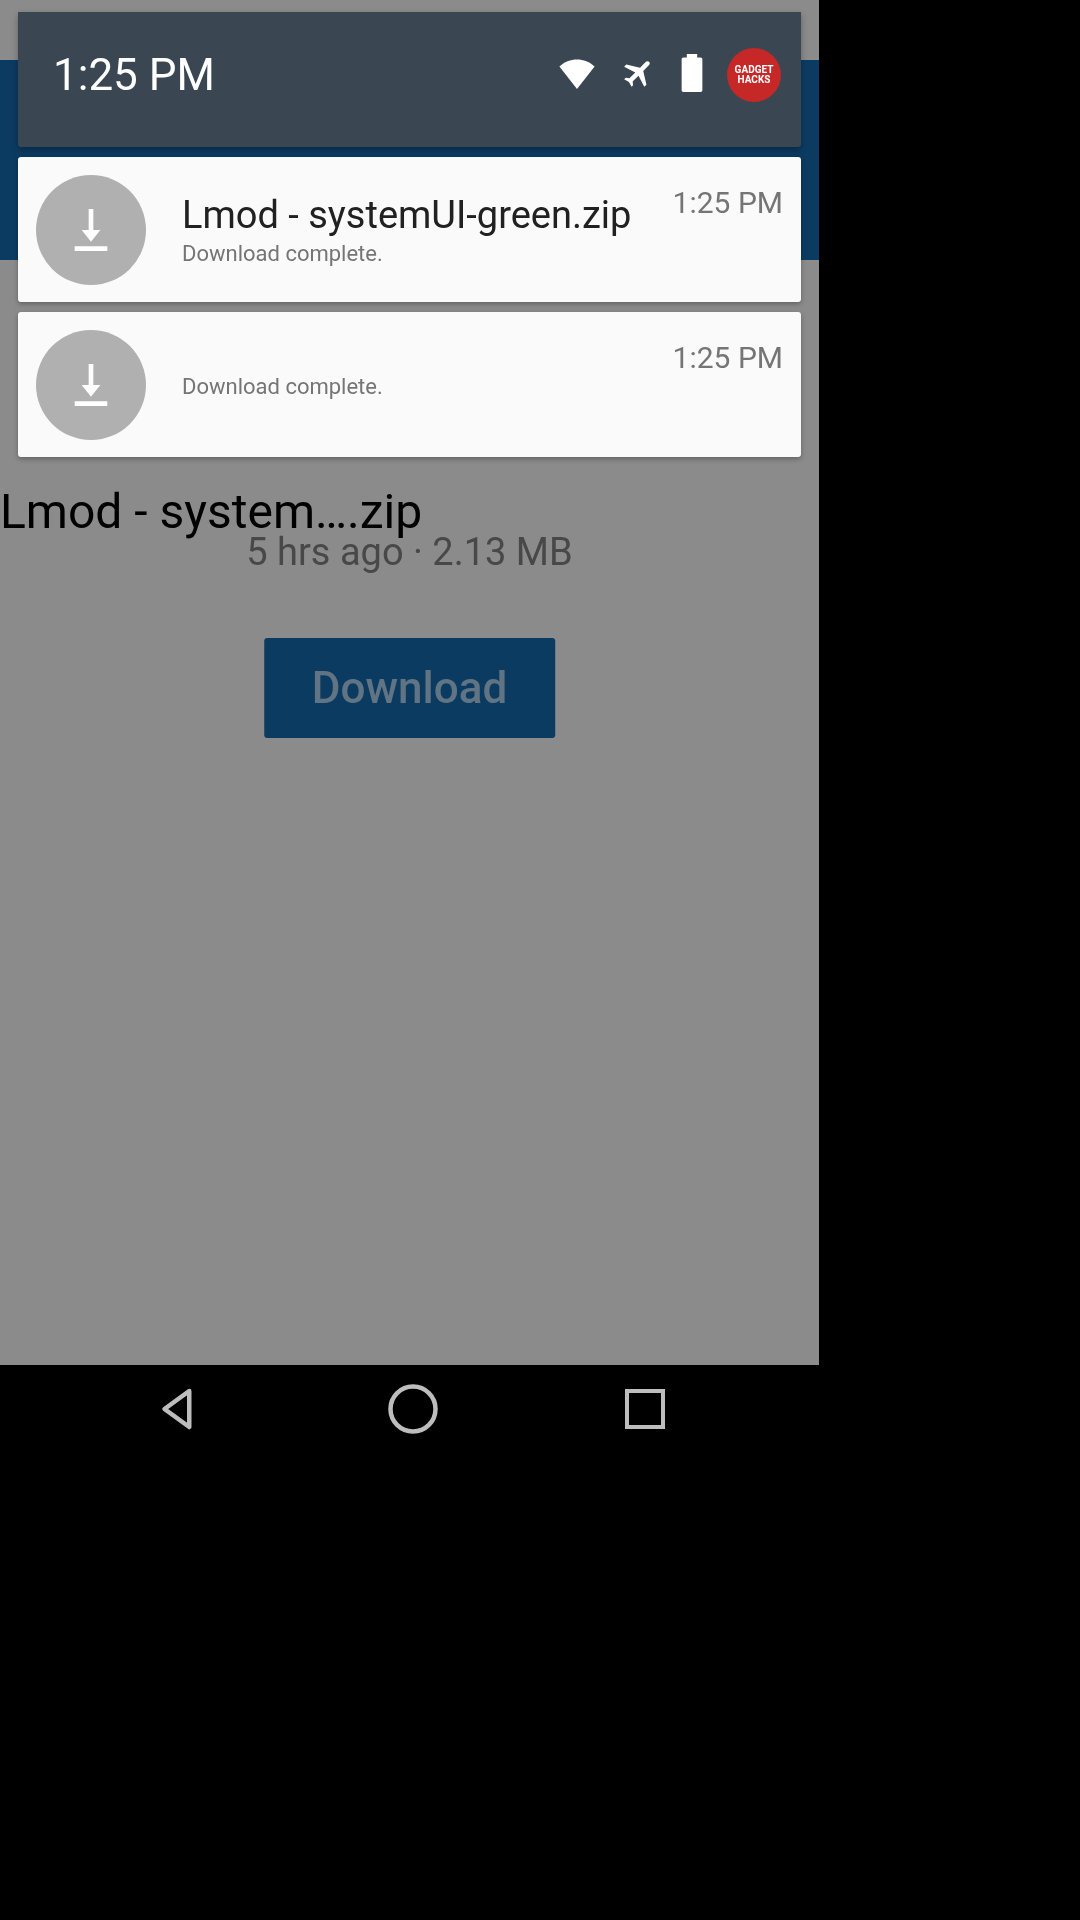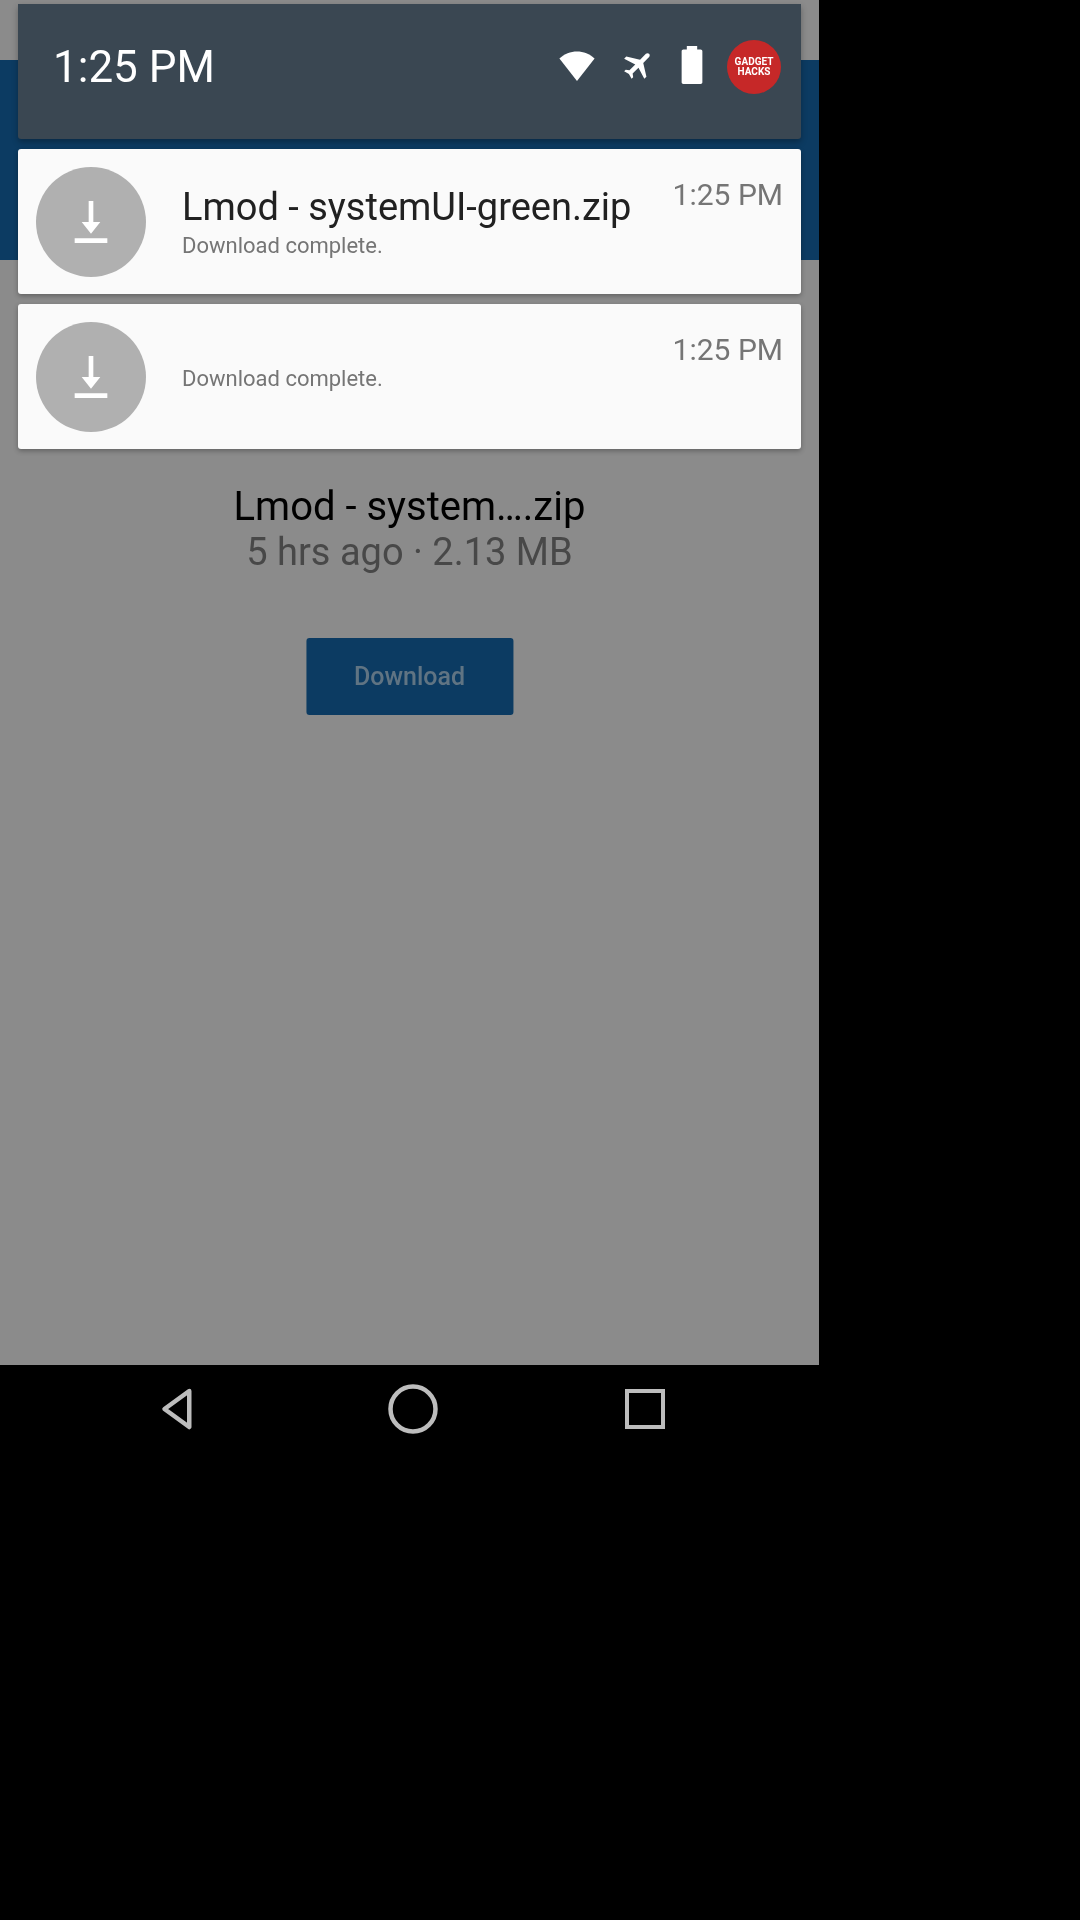--- a/index.html
+++ b/index.html
@@ -36,56 +36,55 @@
       top: 60px;
       left: 0;
       width: 100%;
       height: 200px;
       background: #14609e;
     }
     .bg-file-title {
       position: absolute;
       top: 483px;
       width: 100%;
-      text-align: center;
-      font-size: 40px;
+      font-size: 48px;
       color: #000;
     }
     .bg-file-meta {
       position: absolute;
       top: 530px;
       width: 100%;
       text-align: center;
       font-size: 38px;
       color: #757575;
     }
     .download-button {
       position: absolute;
       top: 638px;
       left: 50%;
       transform: translateX(-50%);
       background: #14609e;
       color: #9cbbd3;
       padding: 24px 48px;
-      font-size: 25px;
+      font-size: 44px;
       font-weight: 500;
       border: none;
       border-radius: 3px;
     }
     .dimming-overlay {
       position: absolute;
       top: 0;
       left: 0;
       width: 100%;
       height: 100%;
       background: rgba(0,0,0,0.38);
     }
     .notification-panel {
       position: absolute;
-      top: 4px;
+      top: 12px;
       left: 18px;
       width: 783px;
     }
     .status-bar {
       background: #3a4752;
       height: 135px;
       display: flex;
       align-items: center;
       justify-content: space-between;
       padding: 0 20px 10px 35px;

